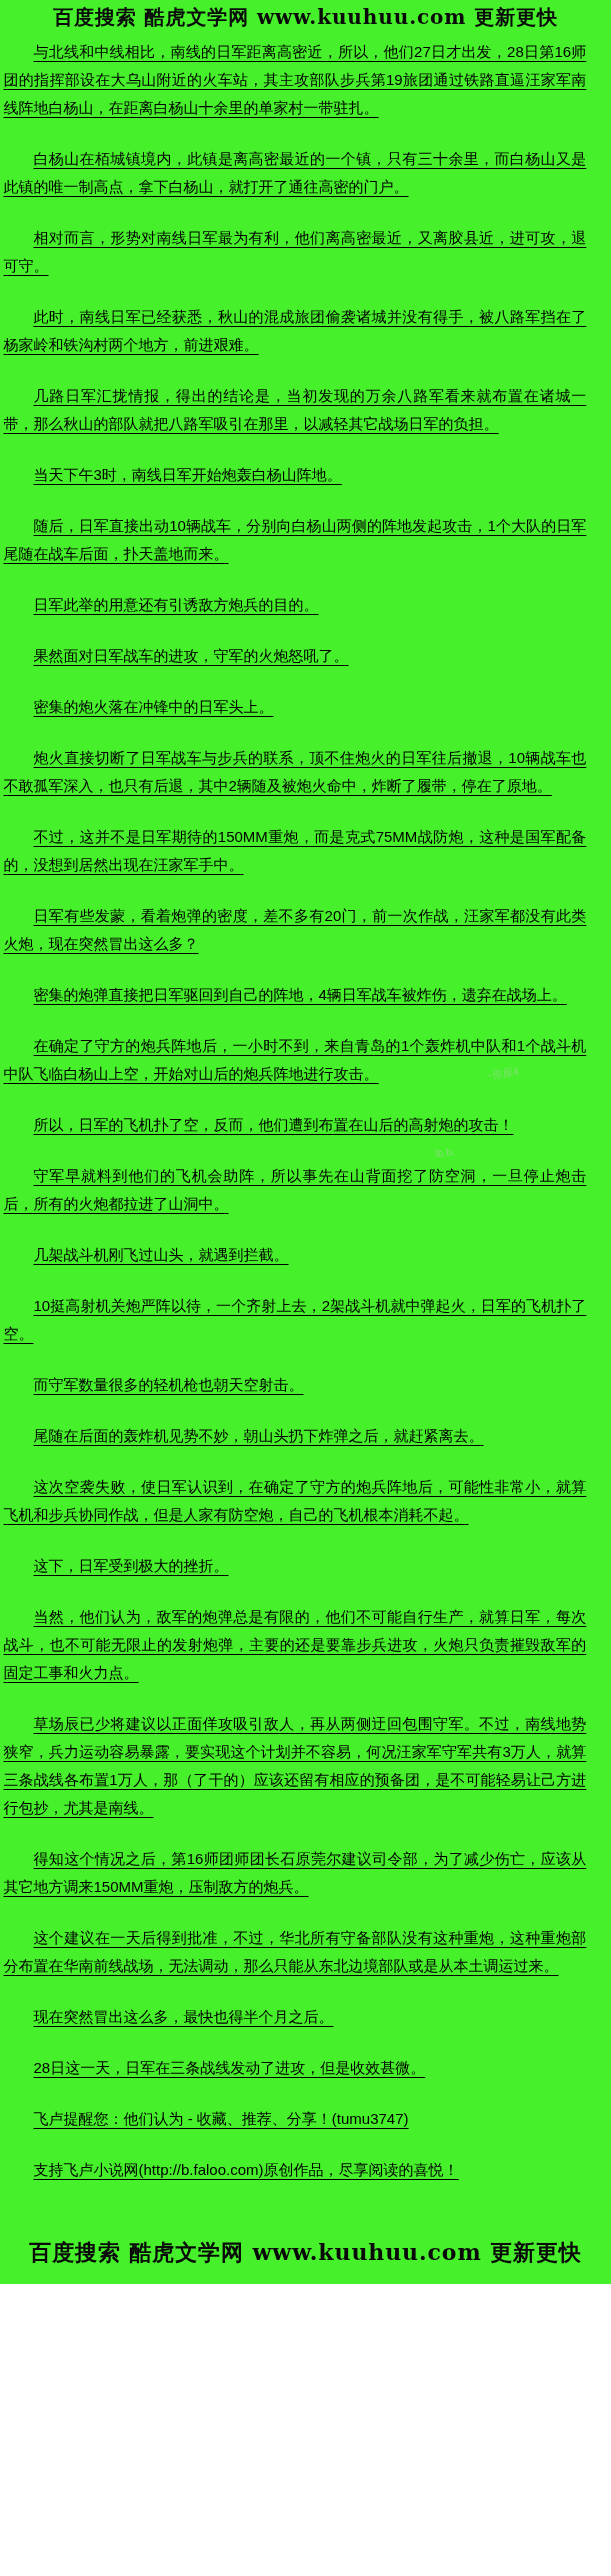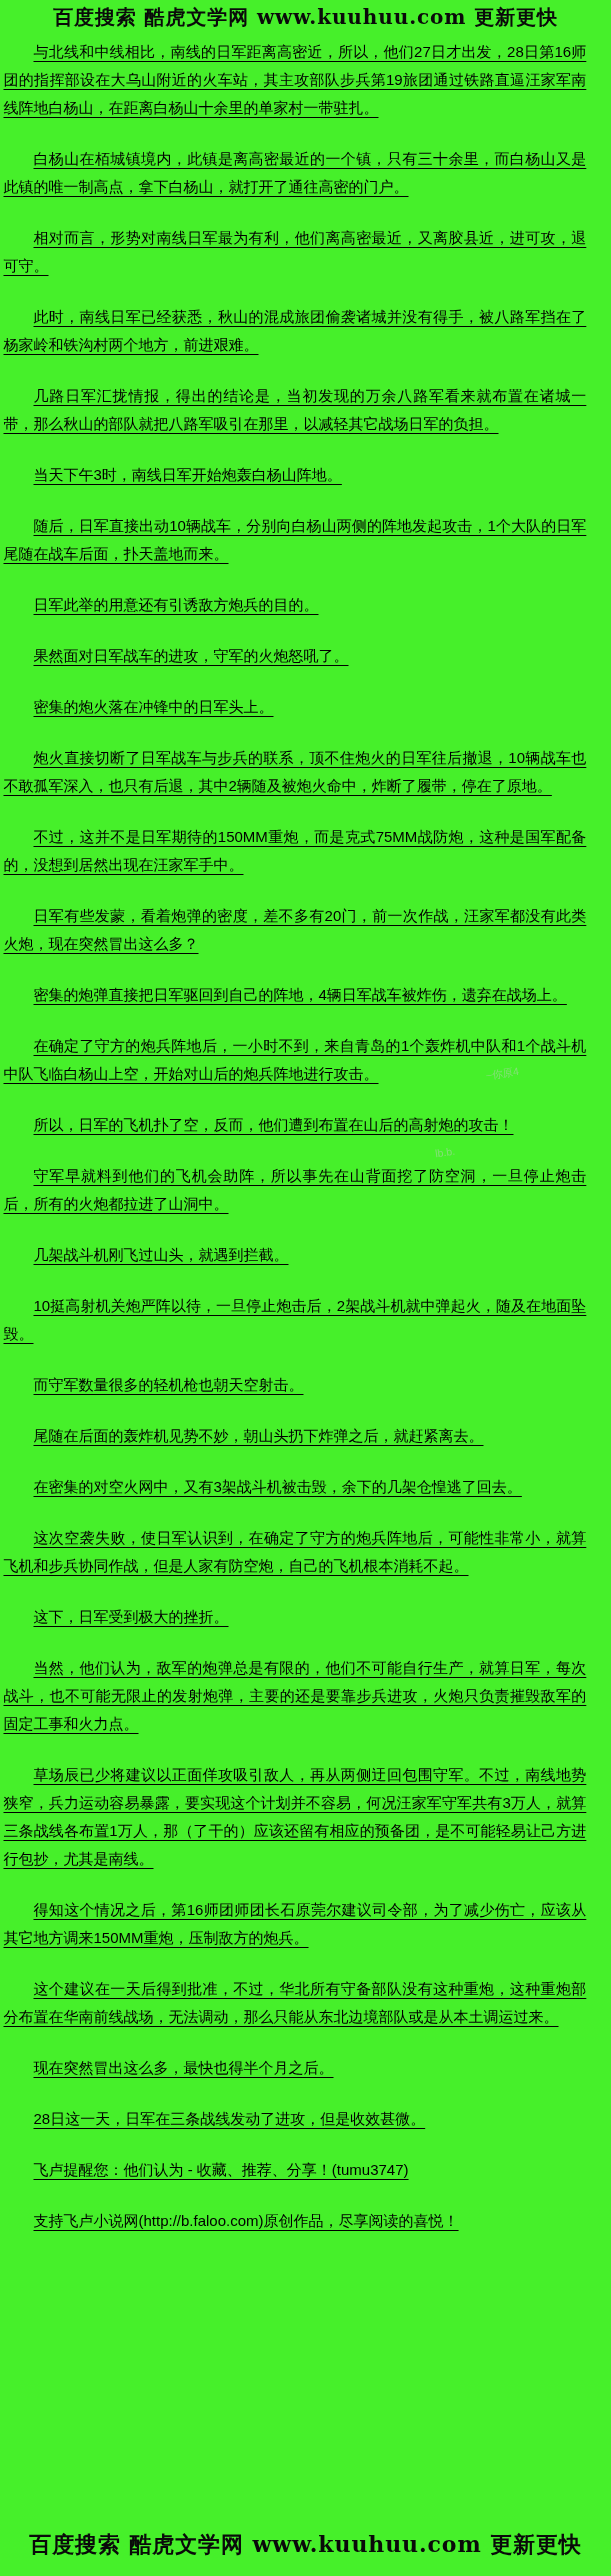--- a/index.html
+++ b/index.html
@@ -3,21 +3,21 @@
 <meta charset="utf-8">
 <style>
   html, body { margin: 0; padding: 0; }
   body {
     width: 611px;
     font-family: "Liberation Sans", sans-serif;
   }
   .page {
     position: relative;
     width: 611px;
-    height: 2576px;
+    height: 2284px;
     overflow: hidden;
     background: #46f02a;
   }
   .banner {
     font-family: "DejaVu Serif", serif;
     font-weight: bold;
     font-size: 20px;
     color: #0a0a0a;
     text-align: center;
     letter-spacing: 0.9px;
@@ -71,24 +71,23 @@
       <p>果然面对日军战车的进攻，守军的火炮怒吼了。</p>
       <p>密集的炮火落在冲锋中的日军头上。</p>
       <p>炮火直接切断了日军战车与步兵的联系，顶不住炮火的日军往后撤退，10辆战车也不敢孤军深入，也只有后退，其中2辆随及被炮火命中，炸断了履带，停在了原地。</p>
       <p>不过，这并不是日军期待的150MM重炮，而是克式75MM战防炮，这种是国军配备的，没想到居然出现在汪家军手中。</p>
       <p>日军有些发蒙，看着炮弹的密度，差不多有20门，前一次作战，汪家军都没有此类火炮，现在突然冒出这么多？</p>
       <p>密集的炮弹直接把日军驱回到自己的阵地，4辆日军战车被炸伤，遗弃在战场上。</p>
       <p>在确定了守方的炮兵阵地后，一小时不到，来自青岛的1个轰炸机中队和1个战斗机中队飞临白杨山上空，开始对山后的炮兵阵地进行攻击。</p>
       <p>所以，日军的飞机扑了空，反而，他们遭到布置在山后的高射炮的攻击！</p>
       <p>守军早就料到他们的飞机会助阵，所以事先在山背面挖了防空洞，一旦停止炮击后，所有的火炮都拉进了山洞中。</p>
       <p>几架战斗机刚飞过山头，就遇到拦截。</p>
-      <p>10挺高射机关炮严阵以待，一旦停止炮击后，2架战斗机就中弹起火，随及在地面坠毁。</p>
+      <p>10挺高射机关炮严阵以待，一个齐射上去，2架战斗机就中弹起火，日军的飞机扑了空。</p>
       <p>而守军数量很多的轻机枪也朝天空射击。</p>
       <p>尾随在后面的轰炸机见势不妙，朝山头扔下炸弹之后，就赶紧离去。</p>
-      <p>在密集的对空火网中，又有3架战斗机被击毁，余下的几架仓惶逃了回去。</p>
       <p>这次空袭失败，使日军认识到，在确定了守方的炮兵阵地后，可能性非常小，就算飞机和步兵协同作战，但是人家有防空炮，自己的飞机根本消耗不起。</p>
       <p>这下，日军受到极大的挫折。</p>
       <p>当然，他们认为，敌军的炮弹总是有限的，他们不可能自行生产，就算日军，每次战斗，也不可能无限止的发射炮弹，主要的还是要靠步兵进攻，火炮只负责摧毁敌军的固定工事和火力点。</p>
       <p>草场辰已少将建议以正面佯攻吸引敌人，再从两侧迂回包围守军。不过，南线地势狭窄，兵力运动容易暴露，要实现这个计划并不容易，何况汪家军守军共有3万人，就算三条战线各布置1万人，那（了干的）应该还留有相应的预备团，是不可能轻易让己方进行包抄，尤其是南线。</p>
       <p>得知这个情况之后，第16师团师团长石原莞尔建议司令部，为了减少伤亡，应该从其它地方调来150MM重炮，压制敌方的炮兵。</p>
       <p>这个建议在一天后得到批准，不过，华北所有守备部队没有这种重炮，这种重炮部分布置在华南前线战场，无法调动，那么只能从东北边境部队或是从本土调运过来。</p>
       <p>现在突然冒出这么多，最快也得半个月之后。</p>
       <p>28日这一天，日军在三条战线发动了进攻，但是收效甚微。</p>
       <p>飞卢提醒您：他们认为 - 收藏、推荐、分享！(tumu3747)</p>
       <p>支持飞卢小说网(http://b.faloo.com)原创作品，尽享阅读的喜悦！</p>

